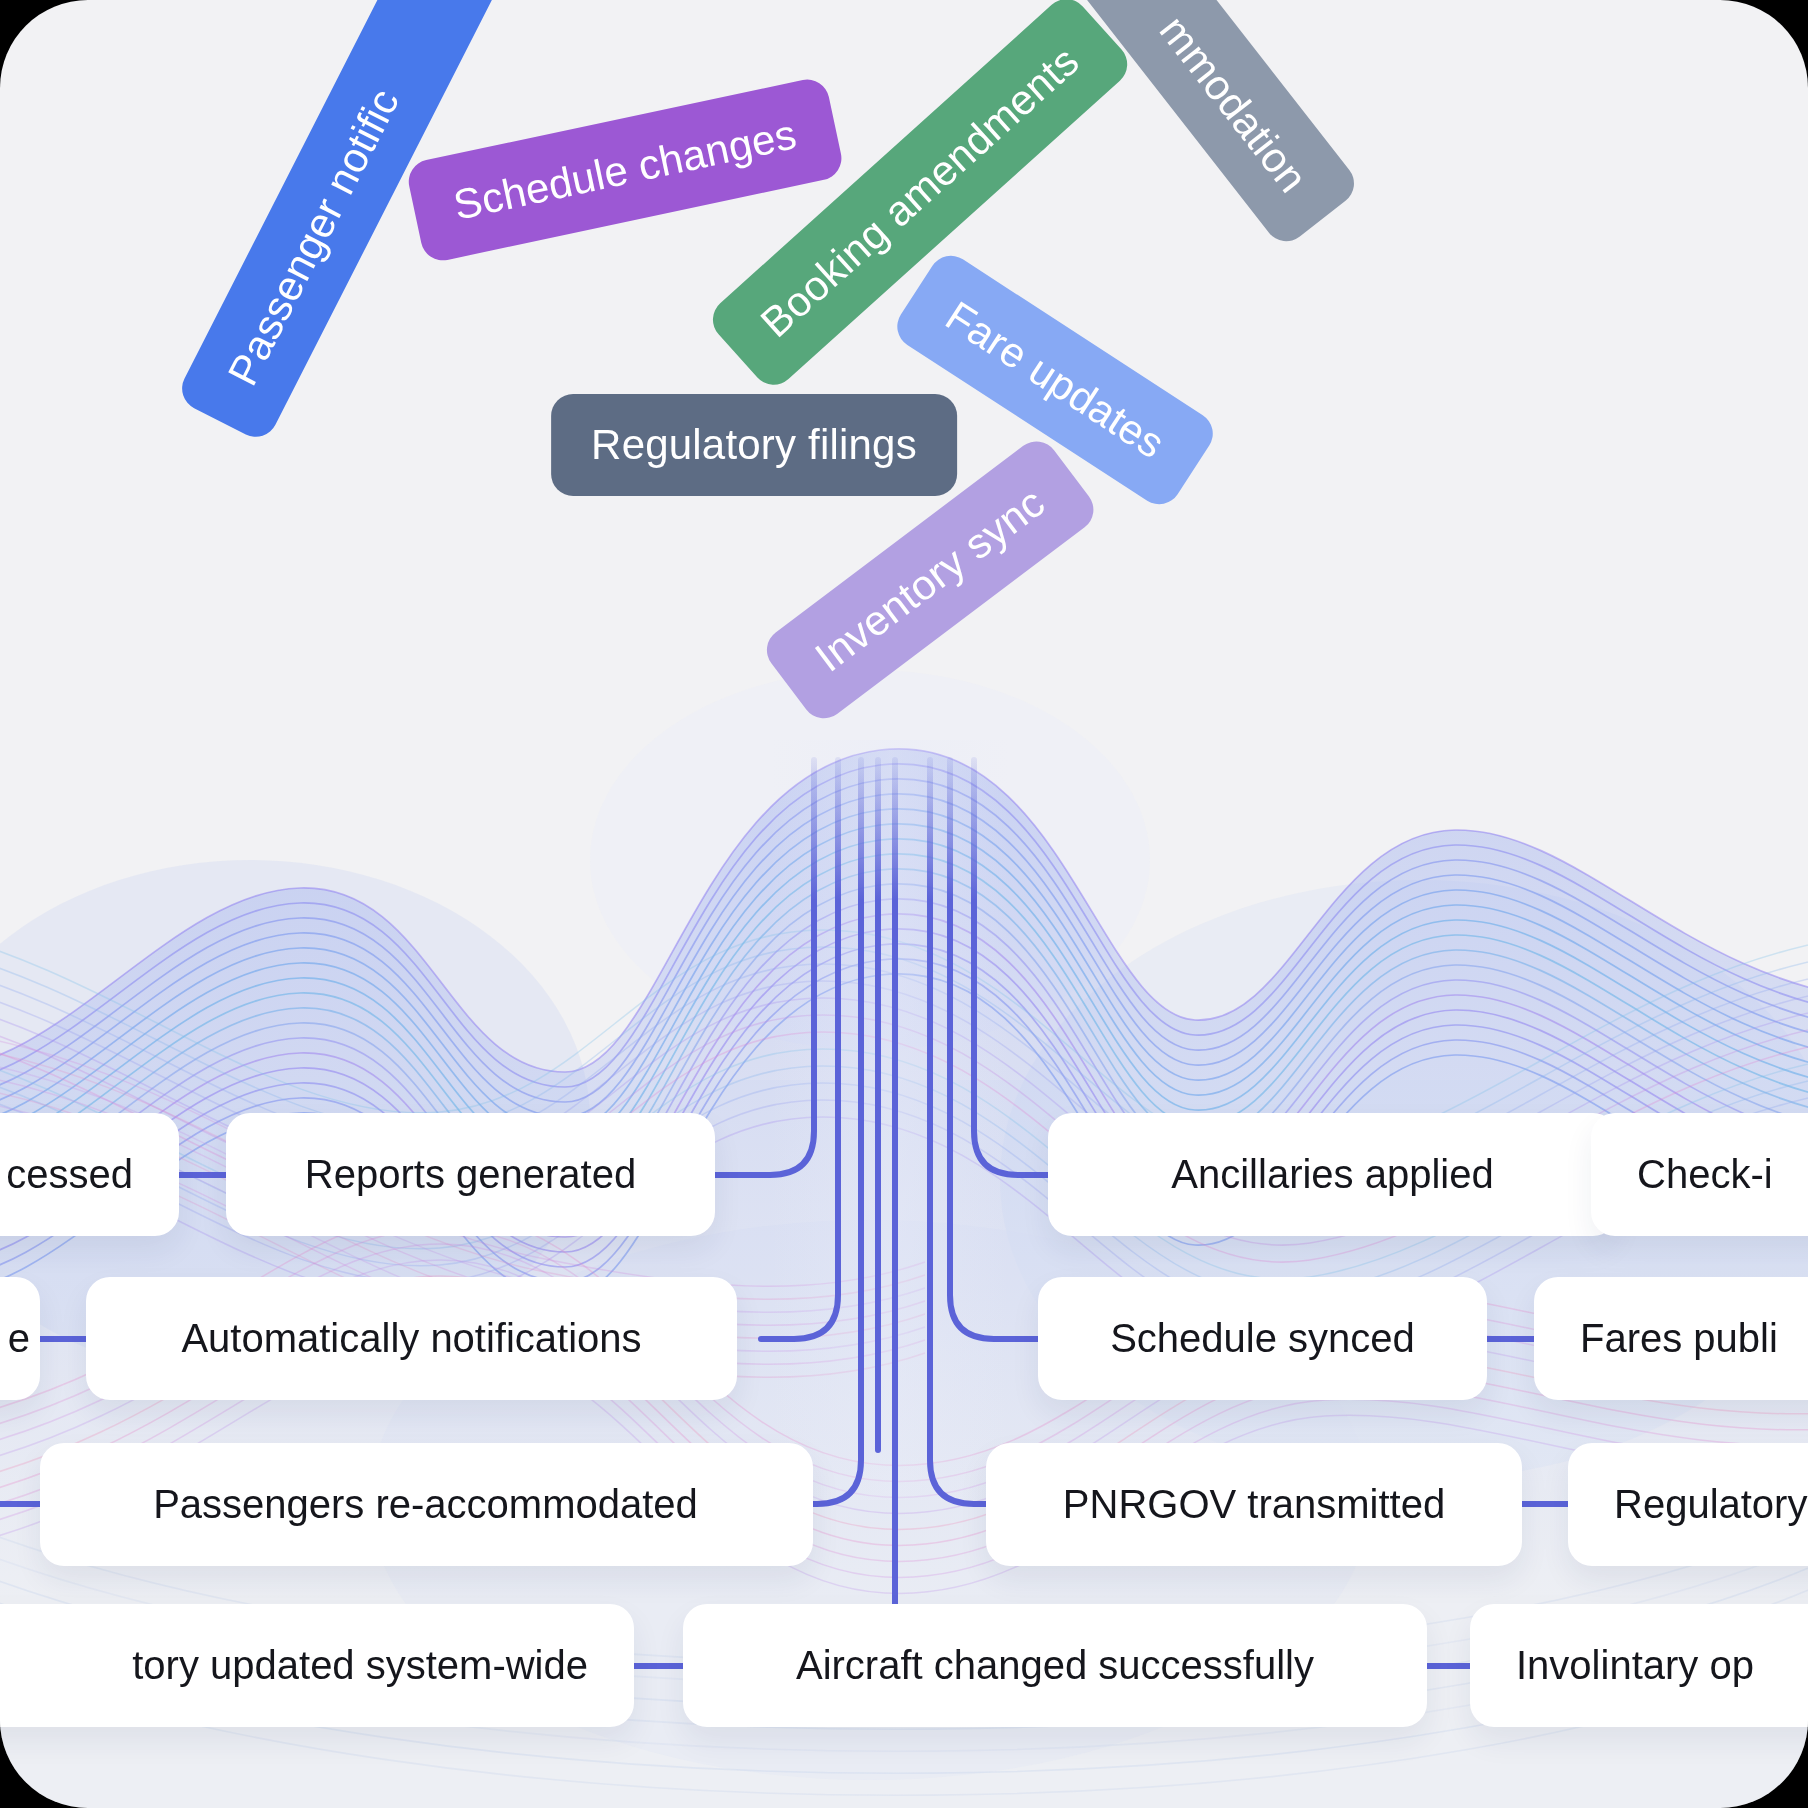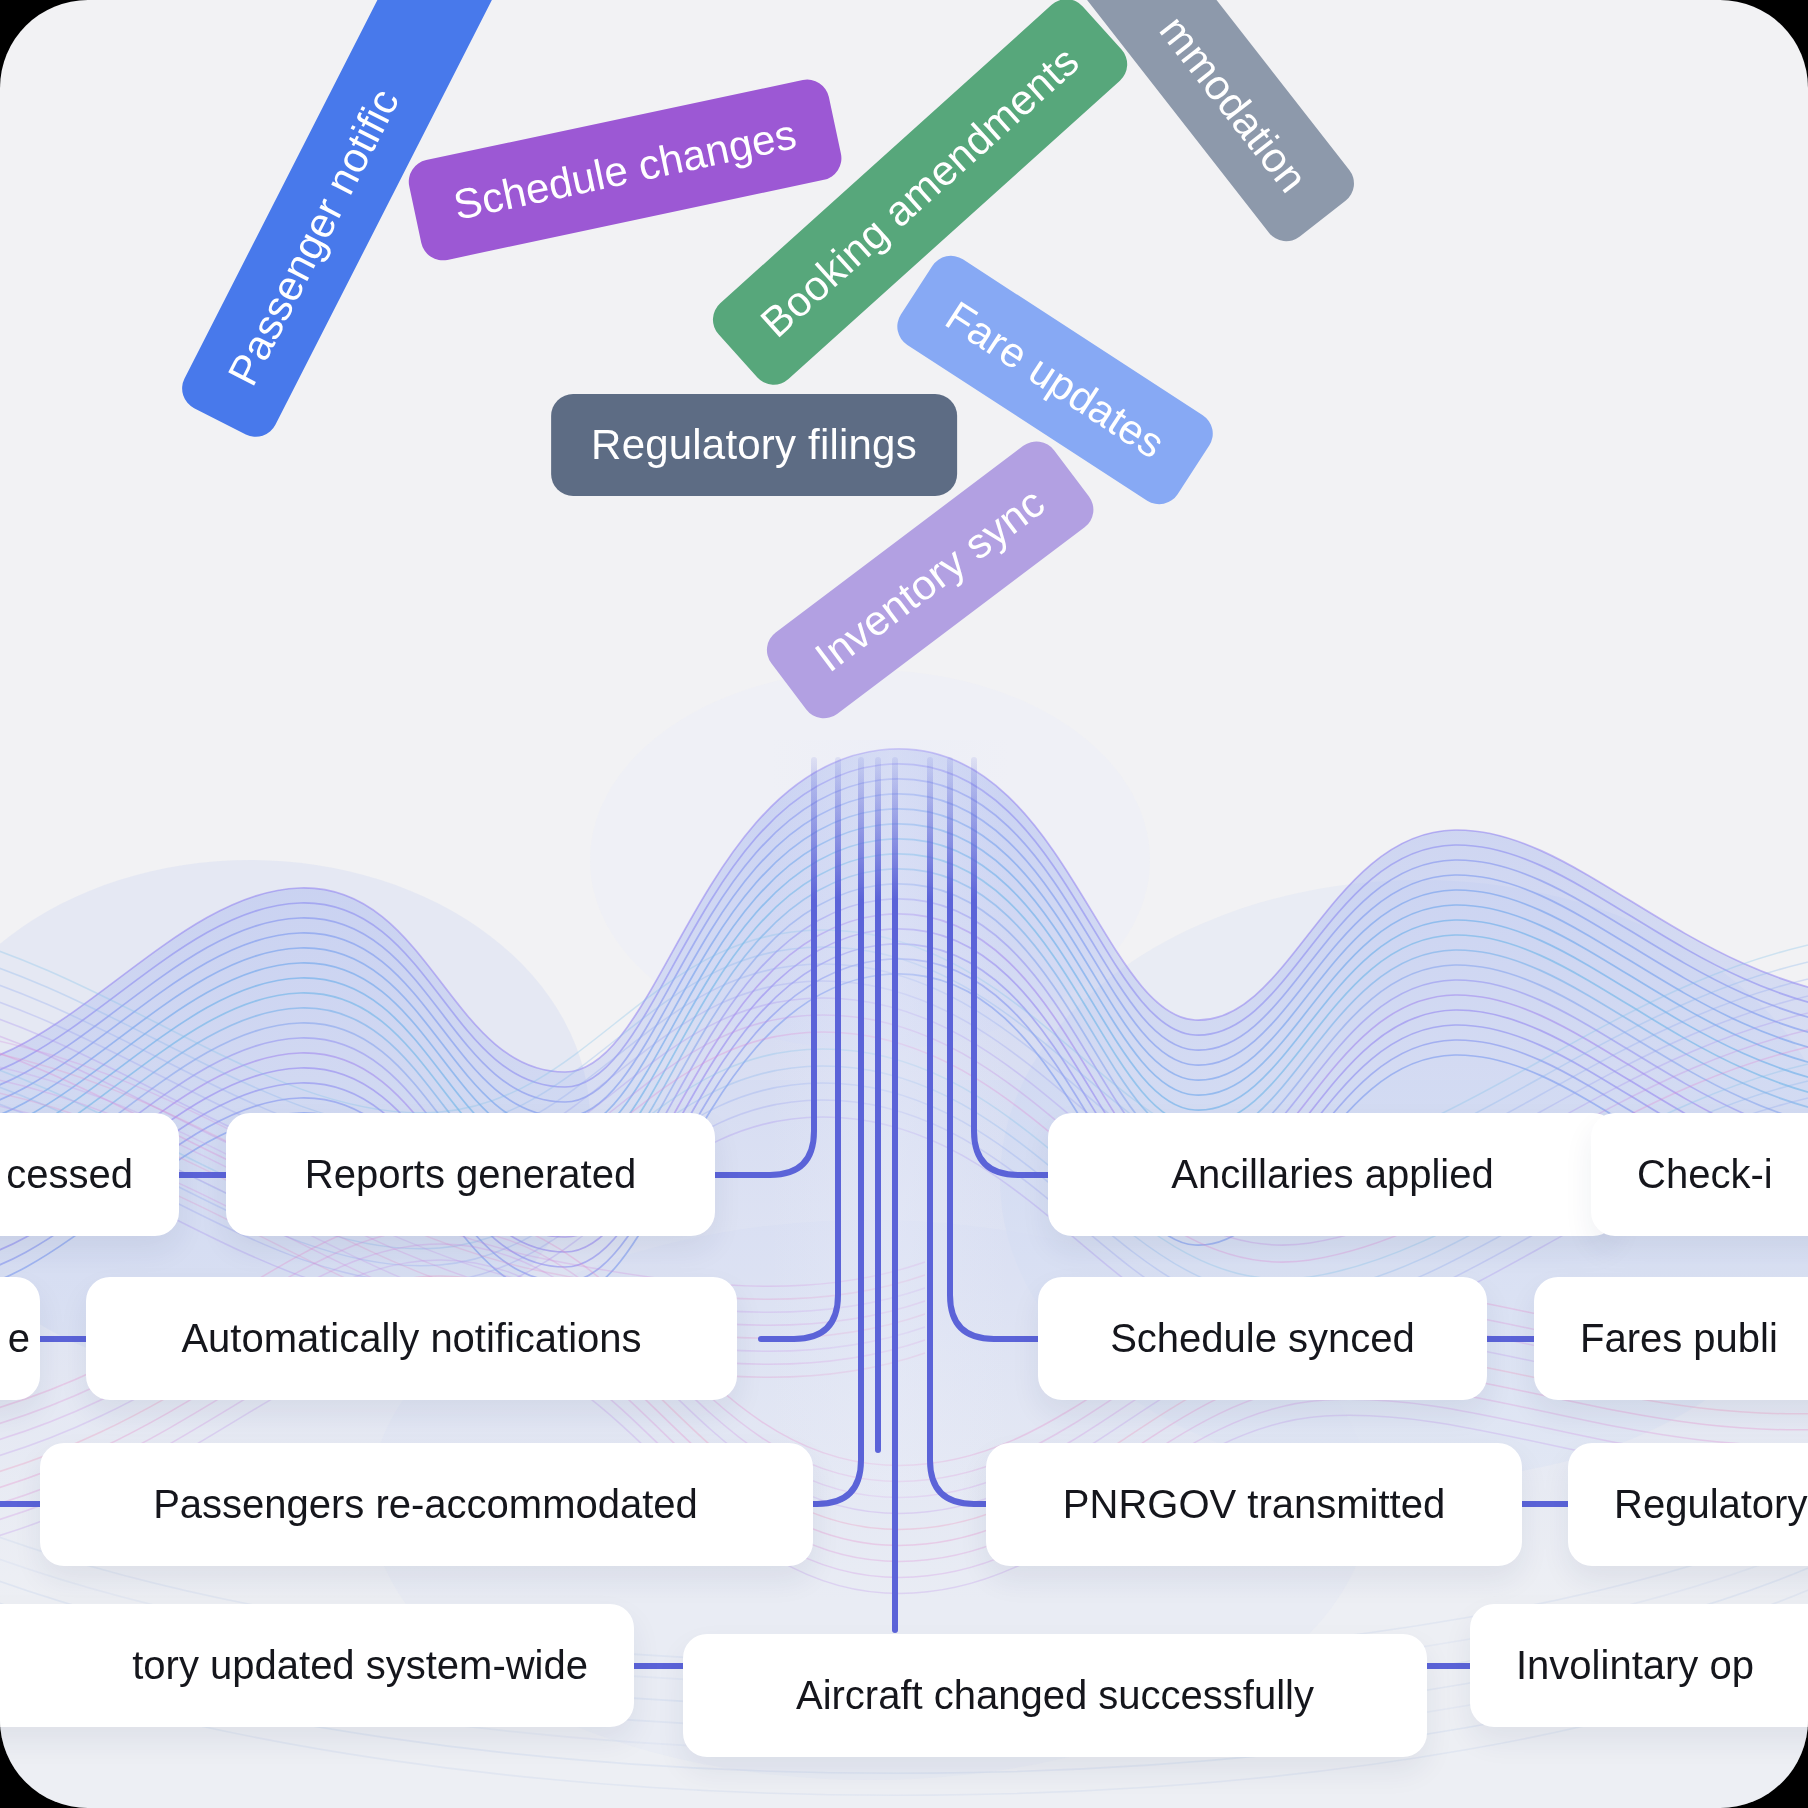--- a/index.html
+++ b/index.html
@@ -26,21 +26,21 @@
         padding:0 46px;box-sizing:border-box;
         box-shadow:0 14px 30px rgba(30,40,90,.07);}
   .al{justify-content:flex-start;}
   .ar{justify-content:flex-end;}
   .r1{top:1113px;} .r2{top:1277px;} .r3{top:1443px;} .r4{top:1604px;}
   .c11{left:-140px;width:319px;} .c12{left:226px;width:489px;}
   .c13{left:1048px;width:569px;} .c14{left:1591px;width:340px;}
   .c21{left:-260px;width:300px;padding-right:10px;} .c22{left:86px;width:651px;}
   .c23{left:1038px;width:449px;} .c24{left:1534px;width:370px;}
   .c31{left:40px;width:773px;padding-left:44px;} .c32{left:986px;width:536px;} .c33{left:1568px;width:372px;}
-  .c41{left:-230px;width:864px;} .c42{left:683px;width:744px;margin-top:30px;} .c43{left:1470px;width:430px;}
+  .c41{left:-230px;width:864px;} .c42{left:683px;width:744px;} .c43{left:1470px;width:430px;}
 </style>
 </head>
 <body>
 
 <div class="stage">
   <div class="canvas">
 
     <svg class="layer" viewBox="0 0 1808 1808">
       <defs>
         <linearGradient id="gA" x1="0" y1="740" x2="0" y2="1600" gradientUnits="userSpaceOnUse">

